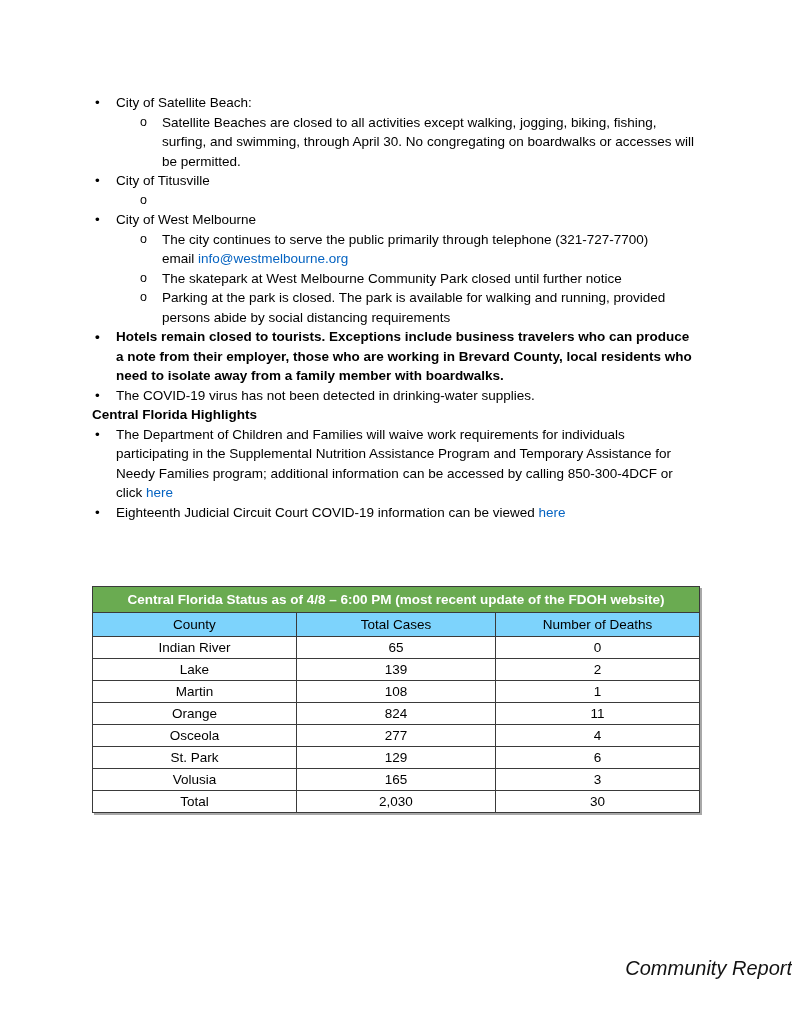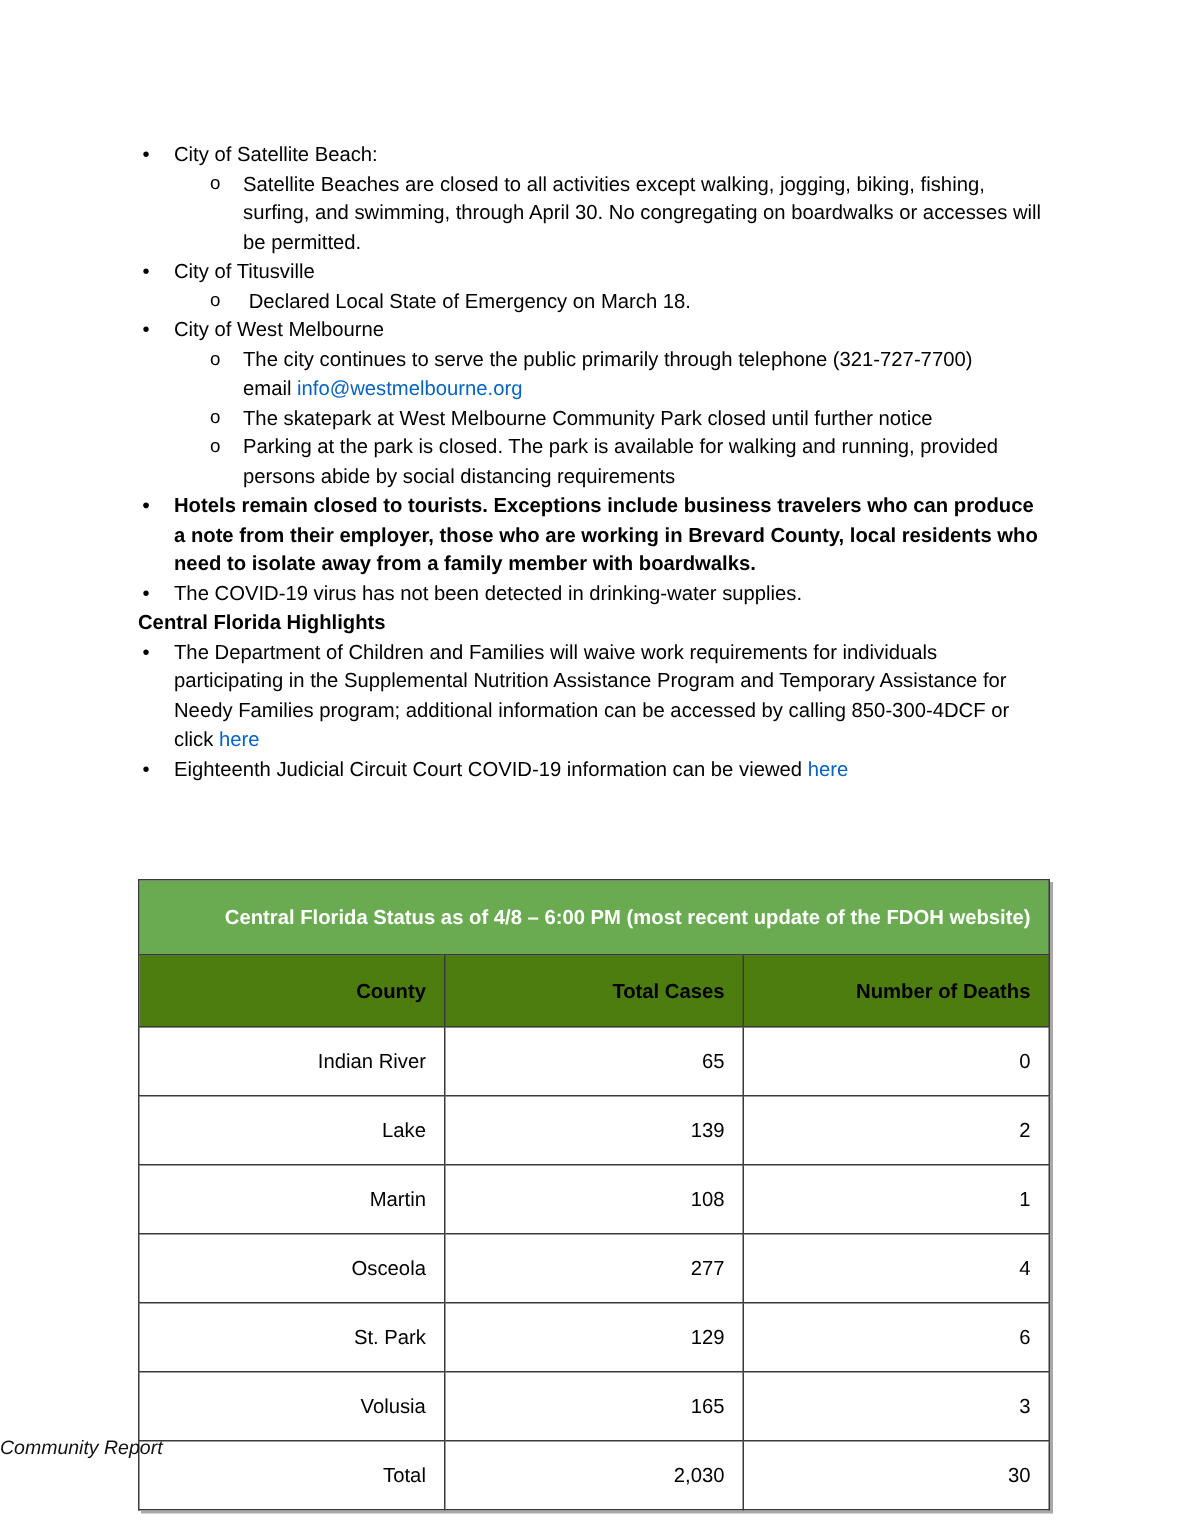--- a/index.html
+++ b/index.html
@@ -15,31 +15,31 @@
   .t{flex:1 1 auto;min-width:0;}
   .heading{font-weight:700;}
   .bold{font-weight:700;}
   .link{color:var(--link,#0563C1);cursor:pointer;}
   .table-wrap{position:absolute;left:92px;top:586px;width:608px;}
   table.status{
     border-collapse:collapse;width:100%;font-size:13.5px;
     border:1.5px solid #1f1f1f;box-shadow:2px 2px 0 #a8a8a8;
   }
   table.status td,table.status th{
-    border:1px solid #3a3a3a;text-align:right;vertical-align:middle;padding:12px;
+    border:1px solid #3a3a3a;text-align:center;vertical-align:middle;padding:0;
   }
   td.title{
     background:var(--green,#6AAB51);color:#fff;font-weight:700;height:25px;
     border:1px solid #1f1f1f;
   }
-  tr.head th{height:23px;font-weight:700;background:#4d7c0f;}
+  tr.head th{height:23px;font-weight:400;background:#7dd3fc;}
   tr.row td{height:21px;background:#fff;}
   .footer{
-    position:absolute;top:957px;left:0;width:792px;text-align:left;
-    font-style:italic;font-size:13px;color:#111;
+    position:absolute;top:957px;left:0;width:792px;text-align:right;
+    font-style:italic;font-size:20px;color:#111;
   }
 </style>
 </head>
 <body>
 
 <div class="page">
   <div class="content">
 
     <div class="li l1">
       <span class="m">•</span>
@@ -49,21 +49,20 @@
       <span class="m">o</span>
       <span class="t">Satellite Beaches are closed to all activities except walking, jogging, biking, fishing, surfing, and swimming, through April 30. No congregating on boardwalks or accesses will be permitted.</span>
     </div>
 
     <div class="li l1">
       <span class="m">•</span>
       <span class="t">City of Titusville</span>
     </div>
     <div class="li l2">
       <span class="m">o</span>
-      <span class="t">&nbsp;Declared Local State of Emergency on March 18.</span>
     </div>
 
     <div class="li l1">
       <span class="m">•</span>
       <span class="t">City of West Melbourne</span>
     </div>
     <div class="li l2">
       <span class="m">o</span>
       <span class="t"><span>The city continues to serve the public primarily through telephone (321-727-7700)</span><br><span>email </span><a class="link">info@westmelbourne.org</a></span>
     </div>
@@ -117,20 +116,25 @@
           <td>Lake</td>
           <td>139</td>
           <td>2</td>
         </tr>
         <tr class="row">
           <td>Martin</td>
           <td>108</td>
           <td>1</td>
         </tr>
         <tr class="row">
+          <td>Orange</td>
+          <td>824</td>
+          <td>11</td>
+        </tr>
+        <tr class="row">
           <td>Osceola</td>
           <td>277</td>
           <td>4</td>
         </tr>
         <tr class="row">
           <td>St. Park</td>
           <td>129</td>
           <td>6</td>
         </tr>
         <tr class="row">

